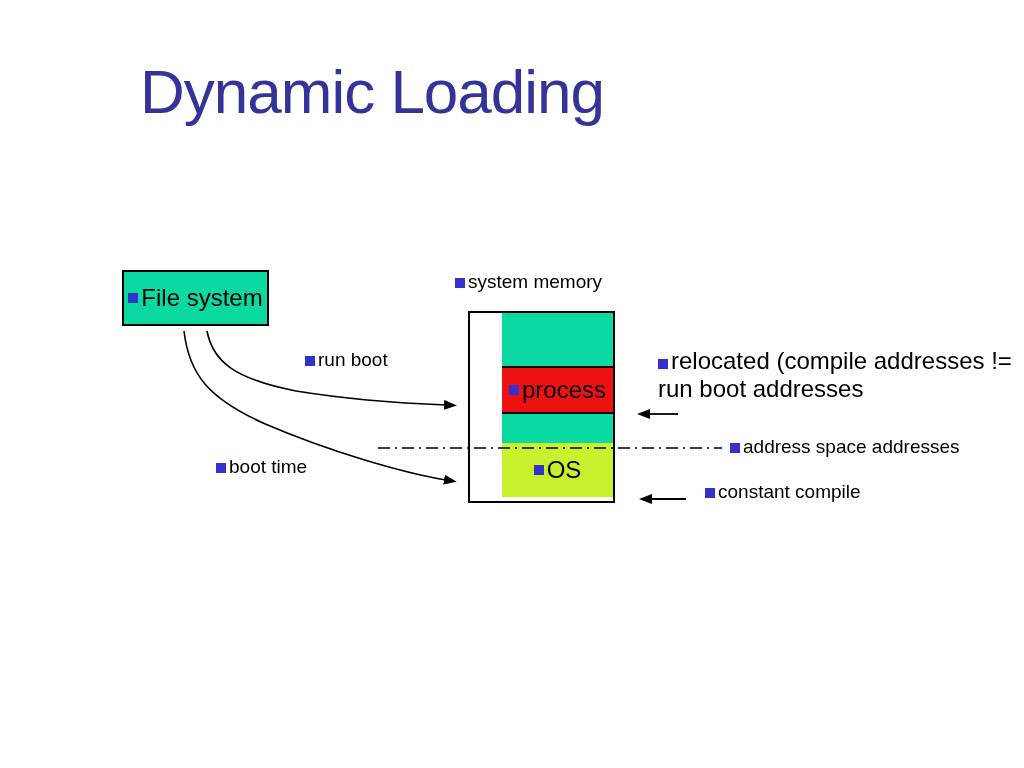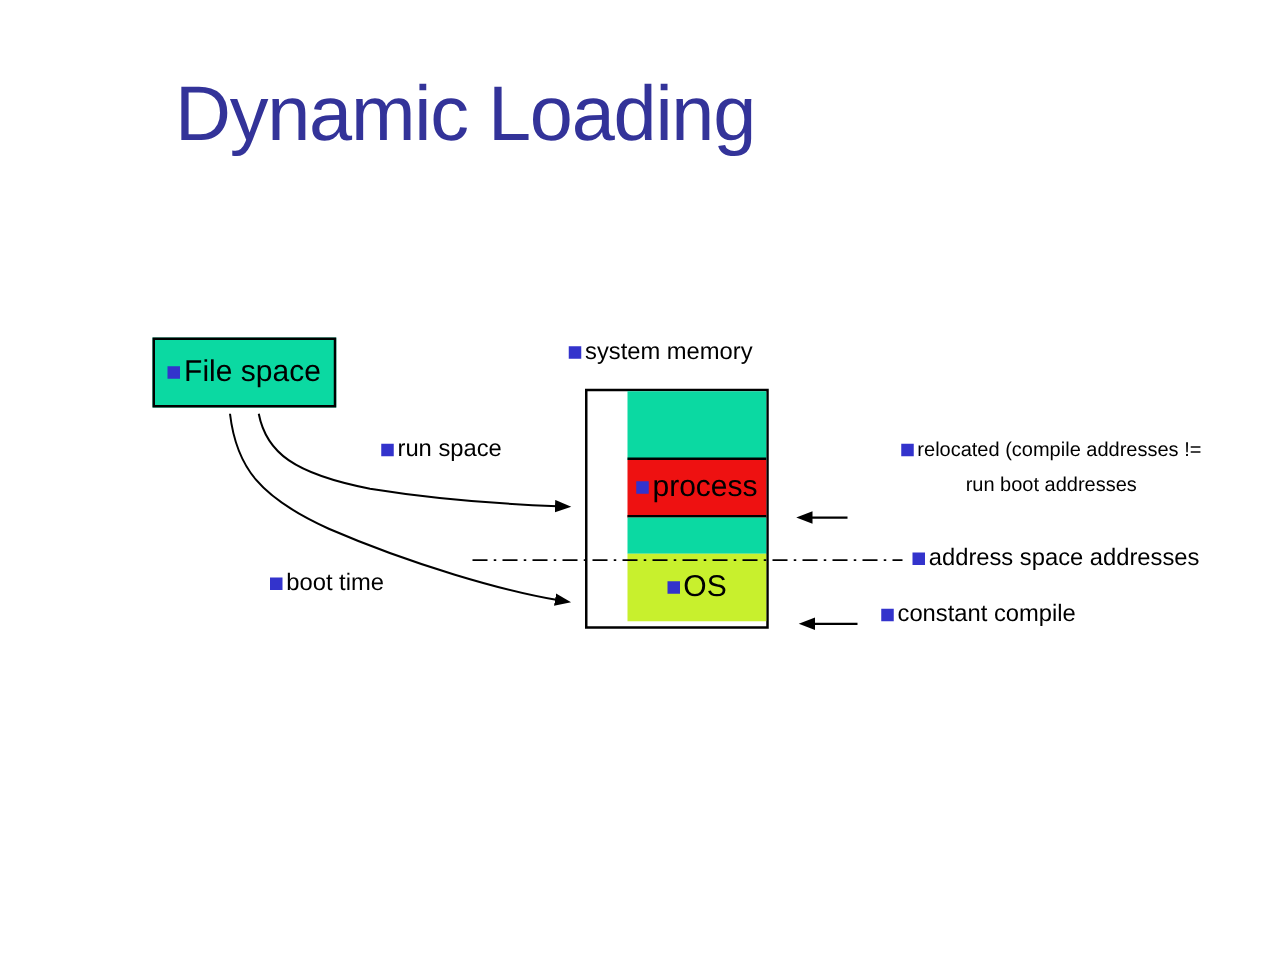--- a/index.html
+++ b/index.html
@@ -30,55 +30,55 @@
     position:absolute; left:468px; top:311px; width:147px; height:192px;
     box-sizing:border-box; border:2px solid #000;padding-left:32px;
   }
   .seg { box-sizing:border-box; display:flex; align-items:center; justify-content:center; font-size:24px; }
   .seg-free1 { height:55px; background:var(--box-teal); border-bottom:2px solid #000; }
   .seg-process { height:46px; background:var(--box-red); border-bottom:2px solid #000; }
   .seg-free2 { height:29px; background:var(--box-teal); }
   .seg-os { height:54px; background:var(--box-yellow); }
   .relocated {
     position:absolute; left:658px; top:347px; width:366px;
-    font-size:16px; line-height:28px; text-align:center; color:var(--text-color);
+    font-size:24px; line-height:28px; text-align:left; color:var(--text-color);
   }
   .overlay { position:absolute; left:0; top:0; pointer-events:none; }
 </style>
 </head>
 <body>
 
 <div class="slide">
 
   <h1 class="title">Dynamic Loading</h1>
 
   <div class="fs-box">
     <span class="bullet"></span>
-    <span>File space</span>
+    <span>File system</span>
   </div>
 
   <div class="label" style="left:455px; top:268px;">
     <span class="bullet"></span><span>system memory</span>
   </div>
 
   <div class="mem-box">
     <div class="seg seg-free1"></div>
     <div class="seg seg-process">
       <span class="bullet"></span>
       <span>process</span>
     </div>
     <div class="seg seg-free2"></div>
     <div class="seg seg-os">
       <span class="bullet"></span>
       <span>OS</span>
     </div>
   </div>
 
   <div class="label" style="left:305px; top:346px;">
-    <span class="bullet"></span><span>run space</span>
+    <span class="bullet"></span><span>run boot</span>
   </div>
   <div class="label" style="left:216px; top:453px;">
     <span class="bullet"></span><span>boot time</span>
   </div>
 
   <div class="relocated">
     <div><span class="bullet"></span><span>relocated (compile addresses !=</span></div>
     <div>run boot addresses</div>
   </div>
   <div class="label" style="left:730px; top:433px;">

